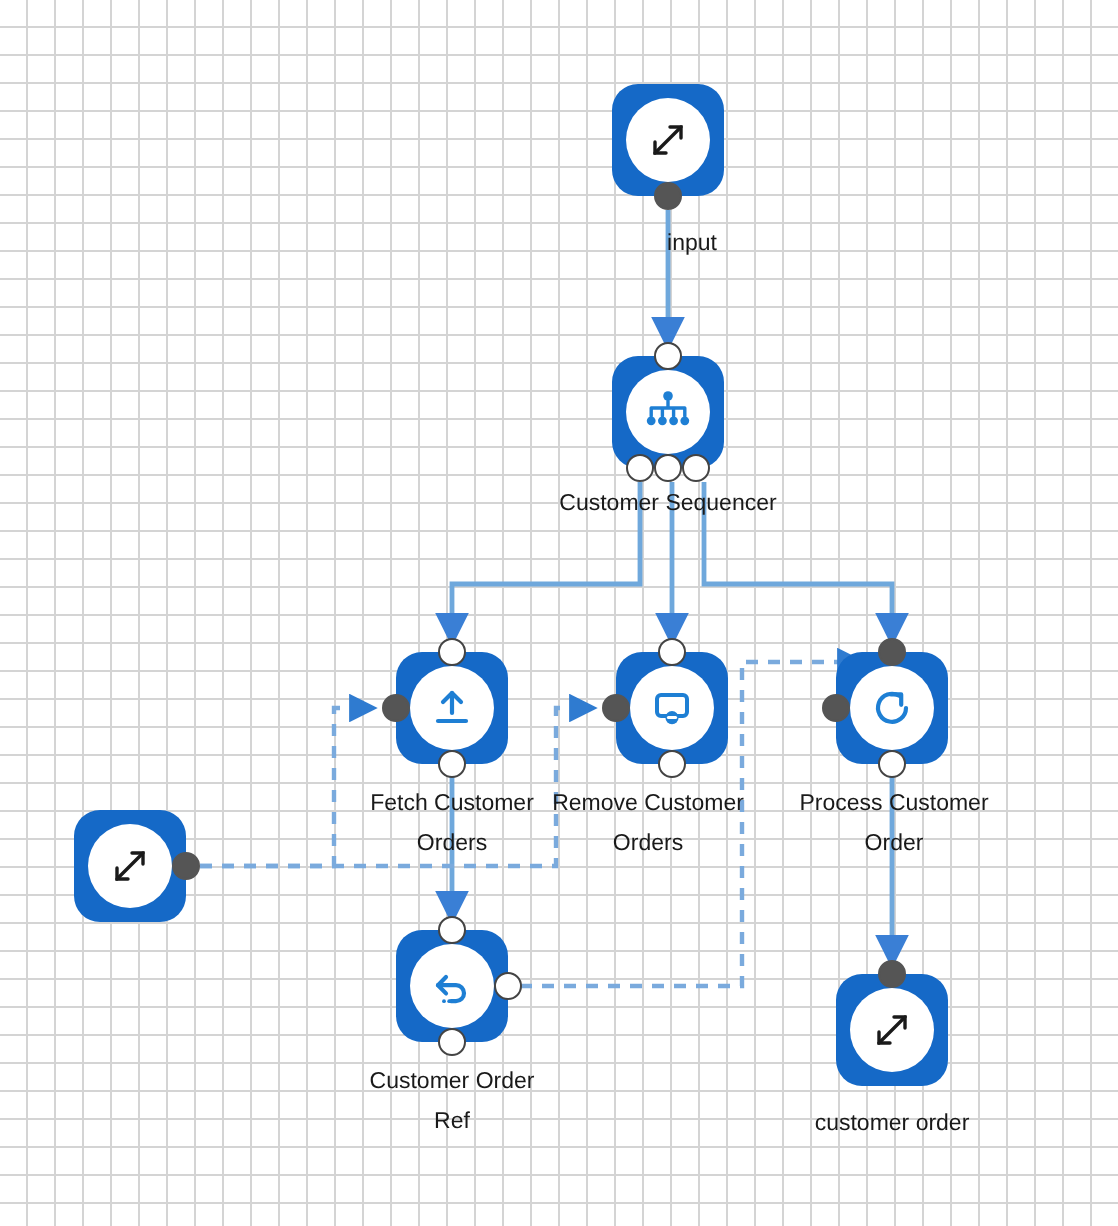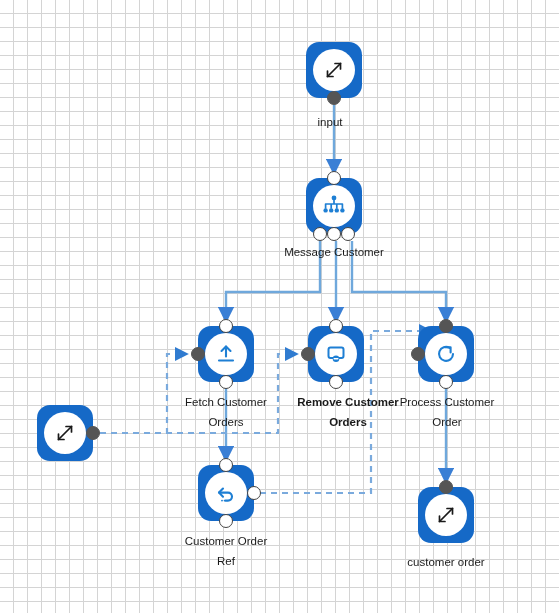--- a/index.html
+++ b/index.html
@@ -118,40 +118,40 @@
       <svg width="24" height="24" viewBox="0 0 24 24">
         <g stroke="#1a1a1a" stroke-width="1.7" fill="none" stroke-linecap="round">
           <line x1="5.5" y1="18.5" x2="18.5" y2="5.5"></line>
           <polyline points="5.5,13 5.5,18.5 11,18.5"></polyline>
           <polyline points="13,5.5 18.5,5.5 18.5,11"></polyline>
         </g>
       </svg>
     </div>
     <div class="port bottom filled"></div>
   </div>
-  <div class="node-label" style="left:270px; top:112px; width:120px;">input</div>
+  <div class="node-label" style="left:286px; top:112px; width:120px;">input</div>
 
   <div class="node" style="left:306px; top:178px;">
     <div class="disc">
       <svg width="26" height="26" viewBox="0 0 26 26">
         <circle cx="13" cy="5" r="2.4" fill="#1e7fd4"></circle>
         <path d="M 13 7.6 L 13 11 M 4.6 11 L 21.4 11 M 4.6 11 L 4.6 15
                  M 10.2 11 L 10.2 15 M 15.8 11 L 15.8 15 M 21.4 11 L 21.4 15" stroke="#1e7fd4" stroke-width="1.7" fill="none" stroke-linecap="round"></path>
         <circle cx="4.6" cy="17.4" r="2.2" fill="#1e7fd4"></circle>
         <circle cx="10.2" cy="17.4" r="2.2" fill="#1e7fd4"></circle>
         <circle cx="15.8" cy="17.4" r="2.2" fill="#1e7fd4"></circle>
         <circle cx="21.4" cy="17.4" r="2.2" fill="#1e7fd4"></circle>
       </svg>
     </div>
     <div class="port top"></div>
     <div class="port bl"></div>
     <div class="port bottom"></div>
     <div class="port br"></div>
   </div>
-  <div class="node-label" style="left:254px; top:242px; width:160px;">Message Customer</div>
+  <div class="node-label" style="left:254px; top:242px; width:160px;">Customer Sequencer</div>
 
   <div class="node" style="left:198px; top:326px;">
     <div class="disc">
       <svg width="24" height="24" viewBox="0 0 24 24">
         <g stroke="#1e7fd4" stroke-width="2.1" fill="none" stroke-linecap="round" stroke-linejoin="round">
           <line x1="12" y1="4.5" x2="12" y2="14.5"></line>
           <polyline points="7.5,9 12,4.5 16.5,9"></polyline>
           <line x1="5" y1="18.5" x2="19" y2="18.5"></line>
         </g>
       </svg>
@@ -168,21 +168,21 @@
       <svg width="24" height="24" viewBox="0 0 24 24">
         <rect x="4.5" y="5.5" width="15" height="10.5" rx="2" stroke="#1e7fd4" stroke-width="2" fill="none"></rect>
         <circle cx="12" cy="16.8" r="3.3" fill="#1e7fd4"></circle>
         <line x1="10.2" y1="16.8" x2="13.8" y2="16.8" stroke="#ffffff" stroke-width="1.5" stroke-linecap="round"></line>
       </svg>
     </div>
     <div class="port top"></div>
     <div class="port left filled"></div>
     <div class="port bottom"></div>
   </div>
-  <div class="node-label" style="left:286px; top:392px; width:124px;font-weight:bold;">Remove Customer
+  <div class="node-label" style="left:262px; top:392px; width:124px;">Remove Customer
 Orders</div>
 
   <div class="node" style="left:418px; top:326px;">
     <div class="disc">
       <svg width="24" height="24" viewBox="0 0 24 24">
         <path d="M 19 12 A 7 7 0 1 1 15.6 5.9" stroke="#1e7fd4" stroke-width="2.1" fill="none" stroke-linecap="round"></path>
         <polyline points="11.4,5.2 16.6,5.2 16.6,10.4" stroke="#1e7fd4" stroke-width="2.1" fill="none" stroke-linecap="round" stroke-linejoin="round"></polyline>
       </svg>
     </div>
     <div class="port top filled"></div>

